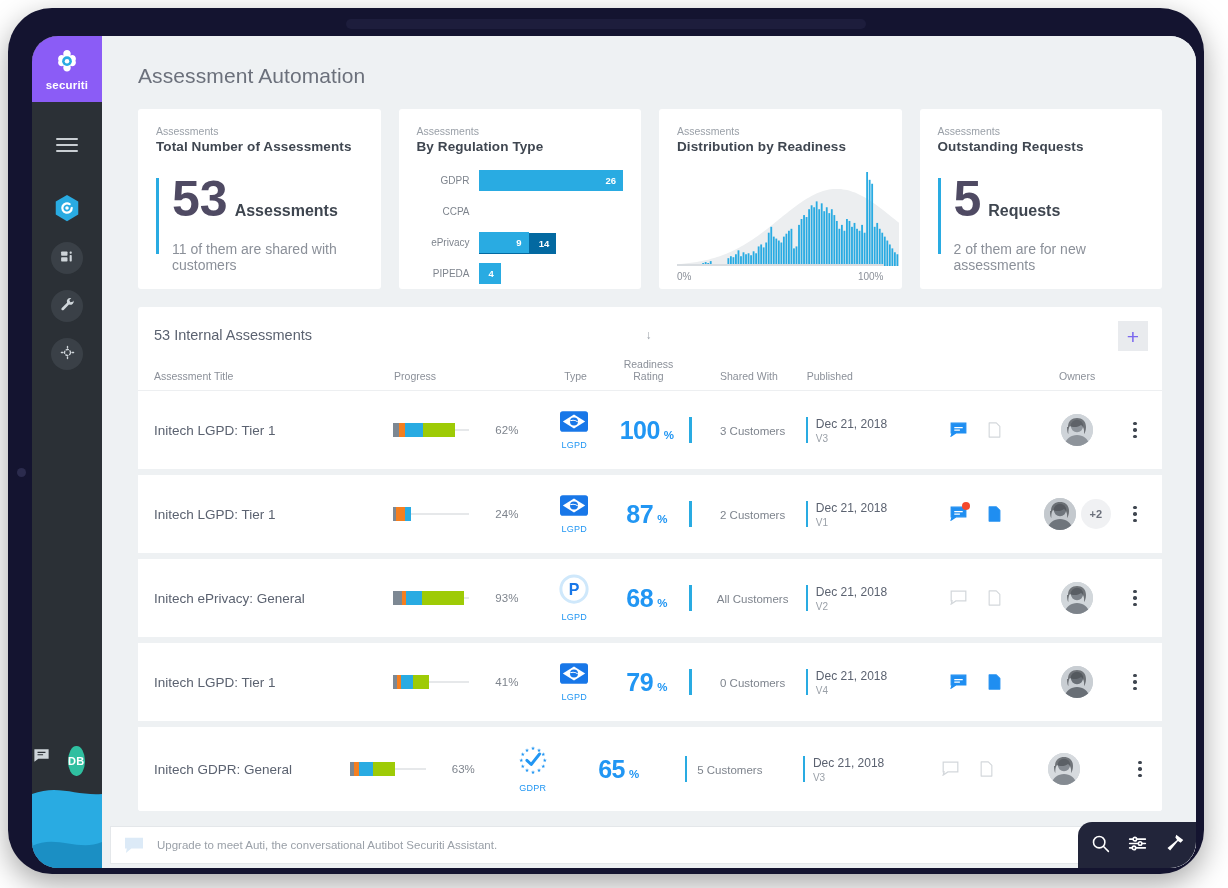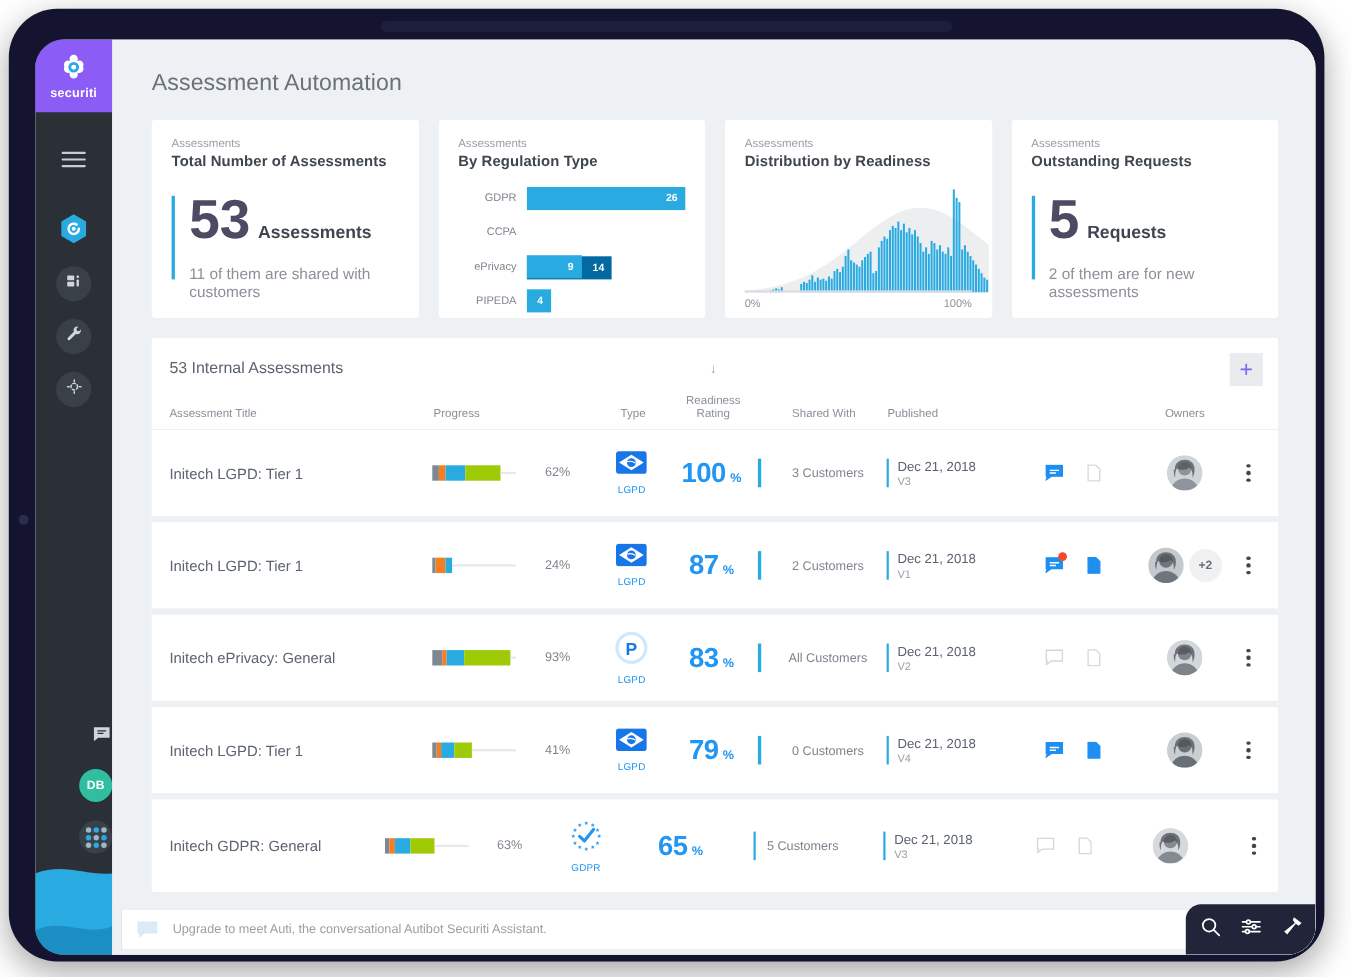--- a/index.html
+++ b/index.html
@@ -63,21 +63,21 @@
   .hamburger i { display: block; height: 2px; background: #c9ced3; border-radius: 1px; }
   .nav-icon {
     width: 32px; height: 32px; margin-top: 16px;
     display: flex; align-items: center; justify-content: center;
     border-radius: 50%; background: #3a4047; cursor: pointer;
   }
   .nav-icon.first { margin-top: 42px; background: transparent; }
   .nav-icon.hex { background: transparent; }
   #sidebar-bottom {
     position: absolute; bottom: 92px; left: 0; width: 70px;
-    display: flex; flex-direction: column; align-items: flex-end; gap: 17px;
+    display: flex; flex-direction: row; align-items: flex-start; gap: 17px;
   }
   #db-avatar {
     width: 30px; height: 30px; border-radius: 50%;
     background: #2fbfa0; color: #fff; font-size: 11px; font-weight: 700;
     display: flex; align-items: center; justify-content: center;
     letter-spacing: .3px; cursor: pointer;
   }
   #apps-grid {
     width: 30px; height: 30px; border-radius: 50%;
     background: #3a4047; display: grid;
@@ -637,21 +637,21 @@
                 </div>
                 <span class="ppct">93%</span>
               </div>
               <div class="typecell">
                 <span><svg viewBox="0 0 32 32" width="30" height="30">
                     <circle cx="16" cy="16" r="14" fill="none" stroke="#cfe8fb" stroke-width="3.2"></circle>
                     <text x="16" y="22.5" text-anchor="middle" font-family="Liberation Sans, sans-serif" font-size="17" font-weight="700" fill="#1877e8">P</text>
                   </svg></span>
                 <span class="typelabel">LGPD</span>
               </div>
-              <div class="readycell"><span class="readynum">83</span><span class="readypct">%</span></div>
+              <div class="readycell"><span class="readynum">68</span><span class="readypct">%</span></div>
               <div class="c-share barcell"><span class="sharetxt">All Customers</span></div>
               <div class="c-pub barcell">
                 <div class="pubdate">Dec 21, 2018</div>
                 <div class="pubver">V2</div>
               </div>
               <div class="iconcell">
                 <span class="ic"><svg viewBox="0 0 18 16" width="17" height="15">
                     <path d="M1.2 1.2h15.6v10.4H6.2l-5 3.4 1-3.4H1.2z" fill="none" stroke="#d3d7db" stroke-width="1.3"></path>
                   </svg></span>
                 <span class="ic"><svg viewBox="0 0 14 18" width="13" height="16">

